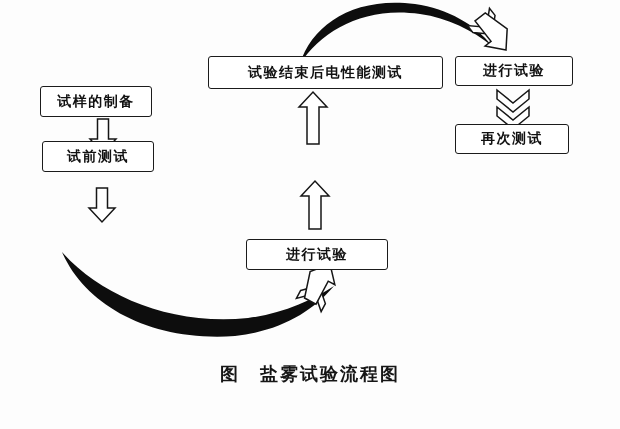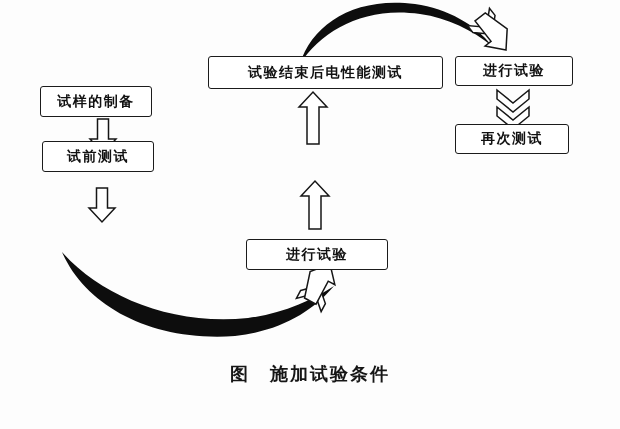--- a/index.html
+++ b/index.html
@@ -95,14 +95,14 @@
     </g>
   </svg>
 
   <div class="node" id="n-sample">试样的制备</div>
   <div class="node" id="n-pretest">试前测试</div>
   <div class="node" id="n-run">进行试验</div>
   <div class="node" id="n-after">试验结束后电性能测试</div>
   <div class="node" id="n-clean">进行试验</div>
   <div class="node" id="n-retest">再次测试</div>
 
-  <div class="caption">图　施加试验条件</div>
+  <div class="caption">图　盐雾试验流程图</div>
 </div>
 
 </body></html>

